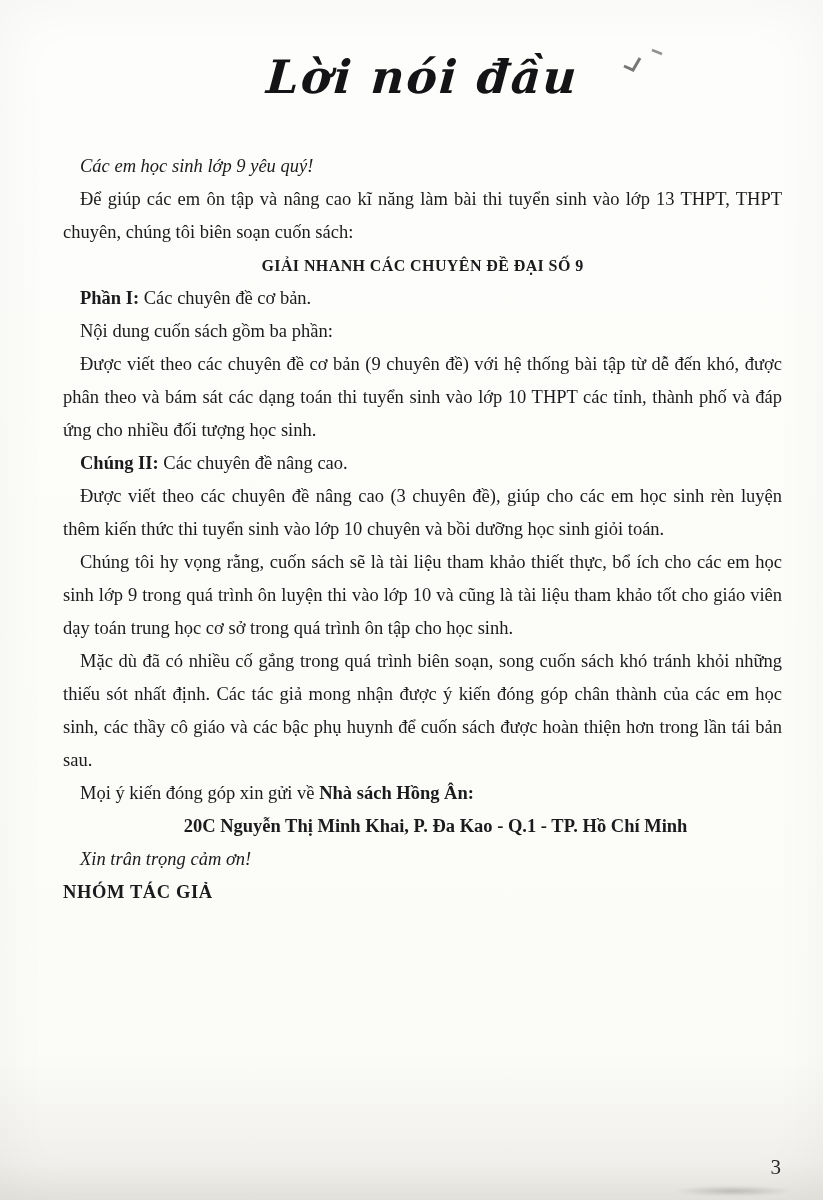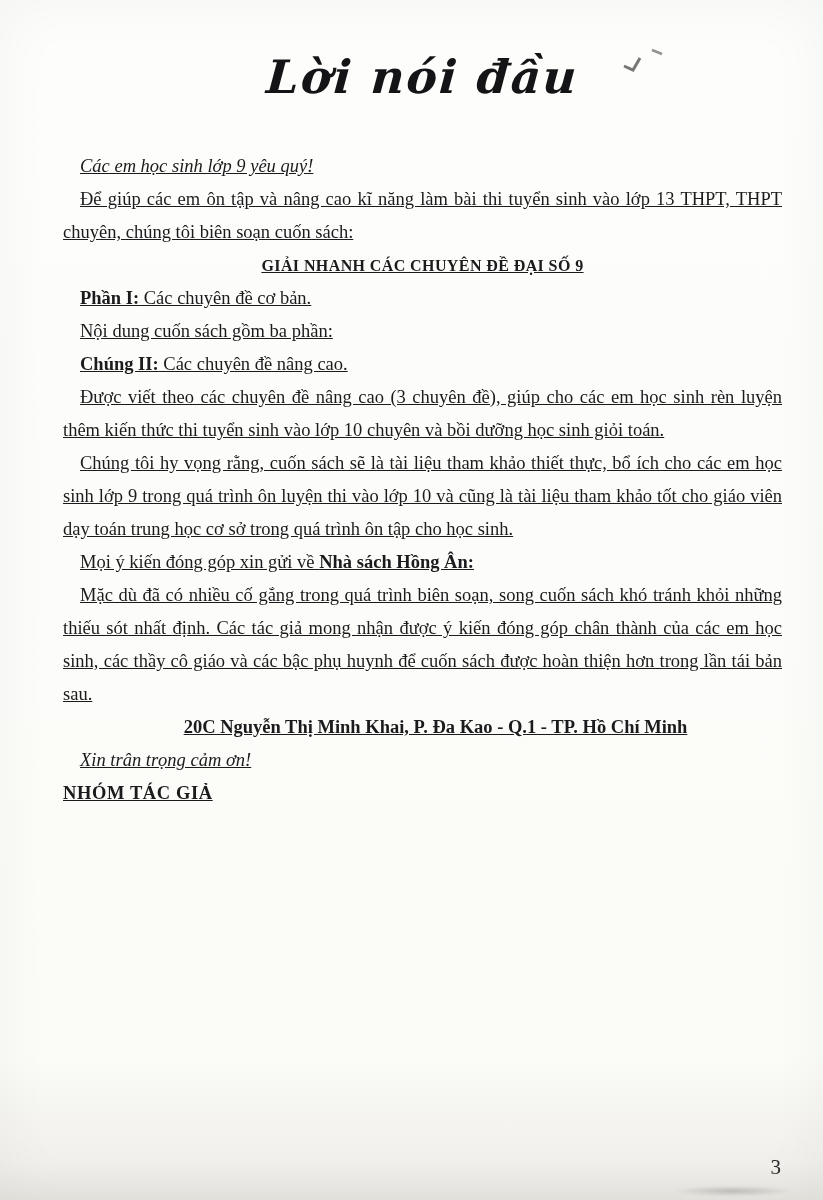--- a/index.html
+++ b/index.html
@@ -33,21 +33,21 @@
     letter-spacing: 2px;
     color: #141416;
     transform: skewX(-4deg);
   }
   .body-text {
     margin-top: 46px;
     font-size: 18.5px;
     line-height: 33px;
     text-align: justify;
   }
-  p { margin: 0; text-decoration: underline; }
+  p { margin: 0; }
   .indent { text-indent: 17px; }
   .italic { font-style: italic; }
   .heading {
     text-align: center;
     font-weight: bold;
     font-size: 16px;
     letter-spacing: .4px;
   }
   b { font-weight: bold; }
   .address {
@@ -87,31 +87,32 @@
       <p class="indent italic">Các em học sinh lớp 9 yêu quý!</p>
 
       <p class="indent">Để giúp các em ôn tập và nâng cao kĩ năng làm bài thi tuyển sinh vào lớp 13 THPT, THPT chuyên, chúng tôi biên soạn cuốn sách:</p>
 
       <p class="heading">GIẢI NHANH CÁC CHUYÊN ĐỀ ĐẠI SỐ 9</p>
 
       <p class="indent"><b>Phần I:</b><span> Các chuyên đề cơ bản.</span></p>
 
       <p class="indent">Nội dung cuốn sách gồm ba phần:</p>
 
+      <p class="indent">Được viết theo các chuyên đề cơ bản (9 chuyên đề) với hệ thống bài tập từ dễ đến khó, được phân theo và bám sát các dạng toán thi tuyển sinh vào lớp 10 THPT các tỉnh, thành phố và đáp ứng cho nhiều đối tượng học sinh.</p>
 
       <p class="indent"><b>Chúng II:</b><span> Các chuyên đề nâng cao.</span></p>
 
       <p class="indent">Được viết theo các chuyên đề nâng cao (3 chuyên đề), giúp cho các em học sinh rèn luyện thêm kiến thức thi tuyển sinh vào lớp 10 chuyên và bồi dưỡng học sinh giỏi toán.</p>
 
 
       <p class="indent">Chúng tôi hy vọng rằng, cuốn sách sẽ là tài liệu tham khảo thiết thực, bổ ích cho các em học sinh lớp 9 trong quá trình ôn luyện thi vào lớp 10 và cũng là tài liệu tham khảo tốt cho giáo viên dạy toán trung học cơ sở trong quá trình ôn tập cho học sinh.</p>
 
+      <p class="indent">Mặc dù đã có nhiều cố gắng trong quá trình biên soạn, song cuốn sách khó tránh khỏi những thiếu sót nhất định. Các tác giả mong nhận được ý kiến đóng góp chân thành của các em học sinh, các thầy cô giáo và các bậc phụ huynh để cuốn sách được hoàn thiện hơn trong lần tái bản sau.</p>
+
       <p class="indent"><span>Mọi ý kiến đóng góp xin gửi về </span><b>Nhà sách Hồng Ân:</b></p>
-
-      <p class="indent">Mặc dù đã có nhiều cố gắng trong quá trình biên soạn, song cuốn sách khó tránh khỏi những thiếu sót nhất định. Các tác giả mong nhận được ý kiến đóng góp chân thành của các em học sinh, các thầy cô giáo và các bậc phụ huynh để cuốn sách được hoàn thiện hơn trong lần tái bản sau.</p>
 
       <p class="address">20C Nguyễn Thị Minh Khai, P. Đa Kao - Q.1 - TP. Hồ Chí Minh</p>
 
 
       <p class="indent italic">Xin trân trọng cảm ơn!</p>
 
       <p class="right">NHÓM TÁC GIẢ</p>
 
     </div>
   </div>

